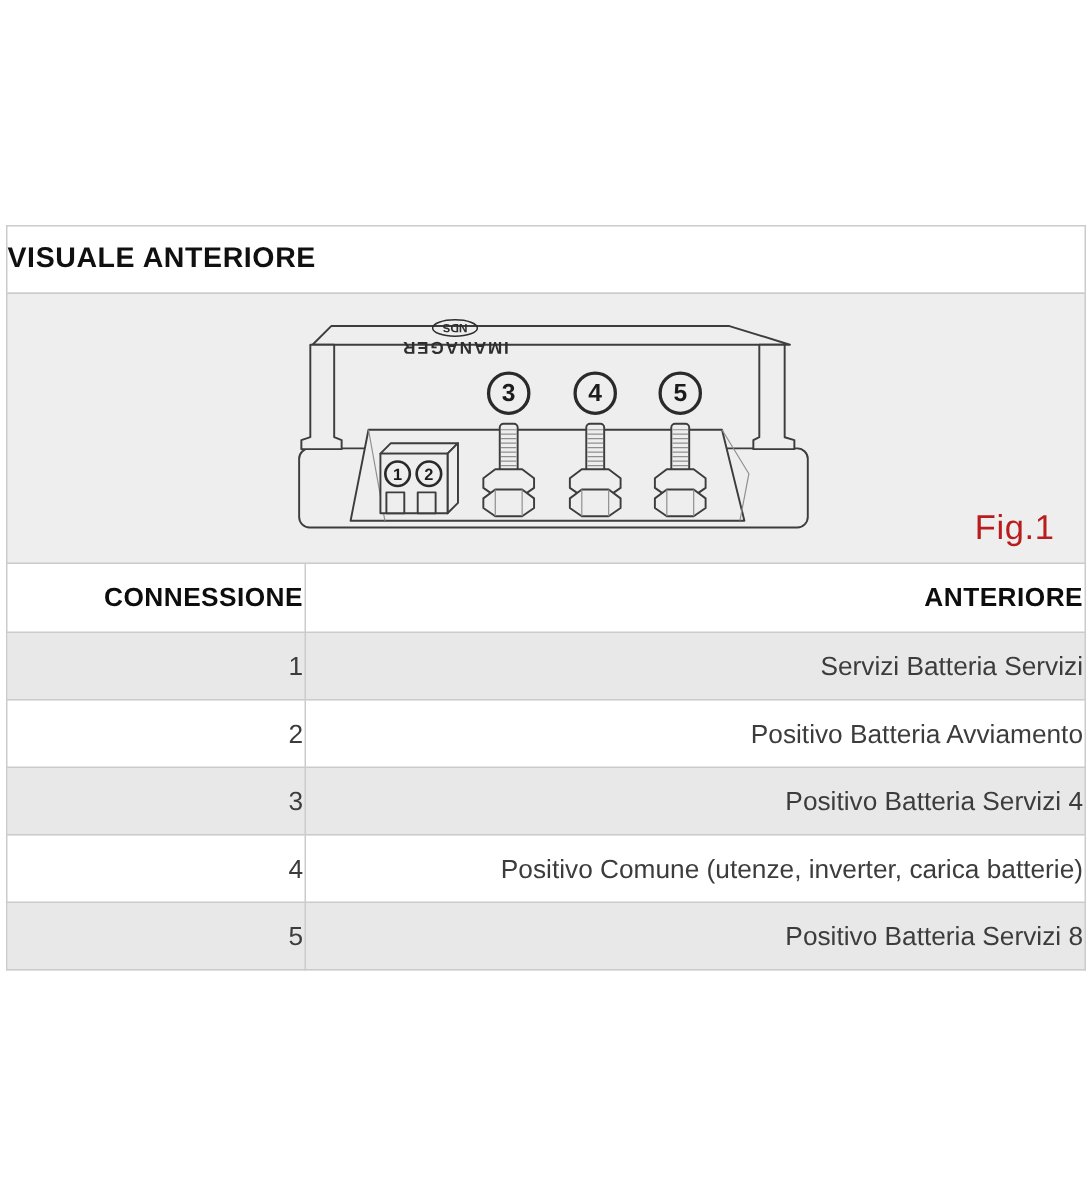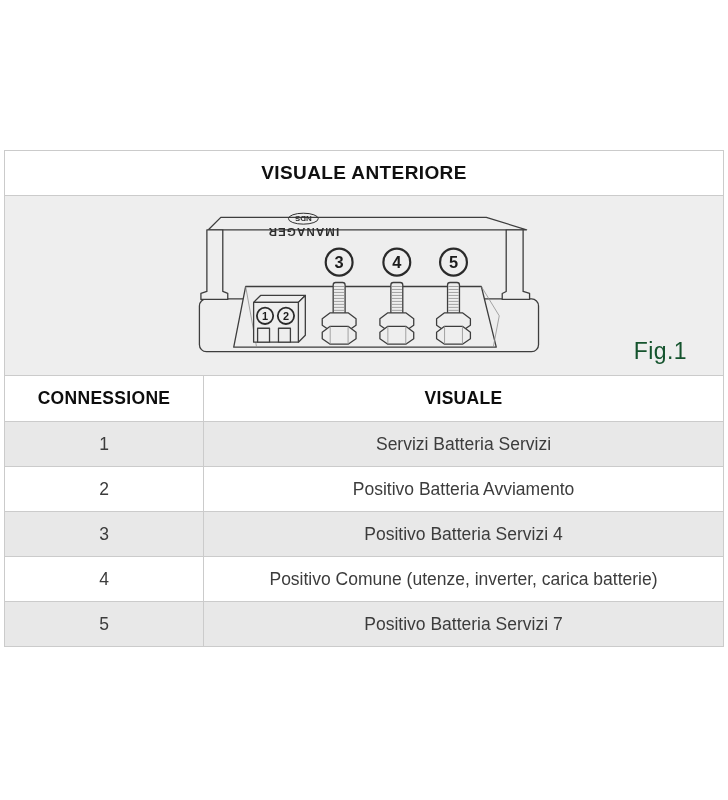--- a/index.html
+++ b/index.html
@@ -2,33 +2,33 @@
 <html><head>
 <meta charset="utf-8">
 <style>
   html,body{margin:0;padding:0;background:#ffffff;}
   .sheet{position:relative;width:728px;height:800px;background:#ffffff;overflow:hidden;
          font-family:"Liberation Sans",sans-serif;}
   .doc{position:absolute;left:4px;top:150px;width:720px;}
 
   
   .title-bar{box-sizing:border-box;width:720px;height:46px;background:#ffffff;
-             border:1px solid #cbcbcb;display:flex;align-items:center;justify-content:center;}
+             border:1px solid #cbcbcb;display:flex;align-items:center;}
   .title-bar span{font-size:19px;font-weight:800;letter-spacing:.4px;color:#101010;}
 
   
   .panel{box-sizing:border-box;position:relative;width:720px;height:181px;background:#eeeeee;
          border:1px solid #cbcbcb;margin-top:-1px;}
   .panel svg{position:absolute;left:0;top:0;width:718px;height:179px;display:block;}
-  .fig-label{position:absolute;right:36px;bottom:10px;font-size:23px;color:#14532d;letter-spacing:.4px;}
+  .fig-label{position:absolute;right:20px;bottom:10px;font-size:23px;color:#b91c1c;letter-spacing:.4px;}
 
   
   table{width:720px;border-collapse:collapse;table-layout:fixed;margin-top:-1px;}
   col.col-conn{width:199px;}
-  th,td{box-sizing:border-box;border:1px solid #cbcbcb;text-align:center;vertical-align:middle;}
+  th,td{box-sizing:border-box;border:1px solid #cbcbcb;text-align:right;vertical-align:middle;}
   th{height:46px;font-size:17.5px;font-weight:800;color:#0d0d0d;letter-spacing:.3px;background:#ffffff;}
   td{height:45px;font-size:17.5px;color:#3c3c3c;background:#ffffff;}
   tr.alt td{background:#e8e8e8;}
 
   
   .art{stroke:#3d3d3d;stroke-width:1.3;fill:#eeeeee;stroke-linejoin:round;stroke-linecap:round;}
   .art-thin{stroke:#8f8f8f;stroke-width:.8;fill:none;}
   .badge{stroke:#2a2a2a;stroke-width:2.2;fill:#eeeeee;}
   .badge-s{stroke:#2a2a2a;stroke-width:1.8;fill:#eeeeee;}
   .badge-num{font-weight:800;fill:#1c1c1c;text-anchor:middle;}
@@ -110,21 +110,21 @@
     </div>
 
     <table>
       <colgroup>
           <col class="col-conn">
           <col>
         </colgroup>
       <thead>
         <tr>
           <th>CONNESSIONE</th>
-          <th>VISUALE</th>
+          <th>ANTERIORE</th>
         </tr>
       </thead>
       <tbody>
         <tr class="alt">
           <td>1</td>
           <td>Servizi Batteria Servizi</td>
         </tr>
         <tr>
           <td>2</td>
           <td>Positivo Batteria Avviamento</td>
@@ -132,19 +132,19 @@
         <tr class="alt">
           <td>3</td>
           <td>Positivo Batteria Servizi 4</td>
         </tr>
         <tr>
           <td>4</td>
           <td>Positivo Comune (utenze, inverter, carica batterie)</td>
         </tr>
         <tr class="alt">
           <td>5</td>
-          <td>Positivo Batteria Servizi 7</td>
+          <td>Positivo Batteria Servizi 8</td>
         </tr>
       </tbody>
     </table>
 
   </div>
 </div>
 
 </body></html>

